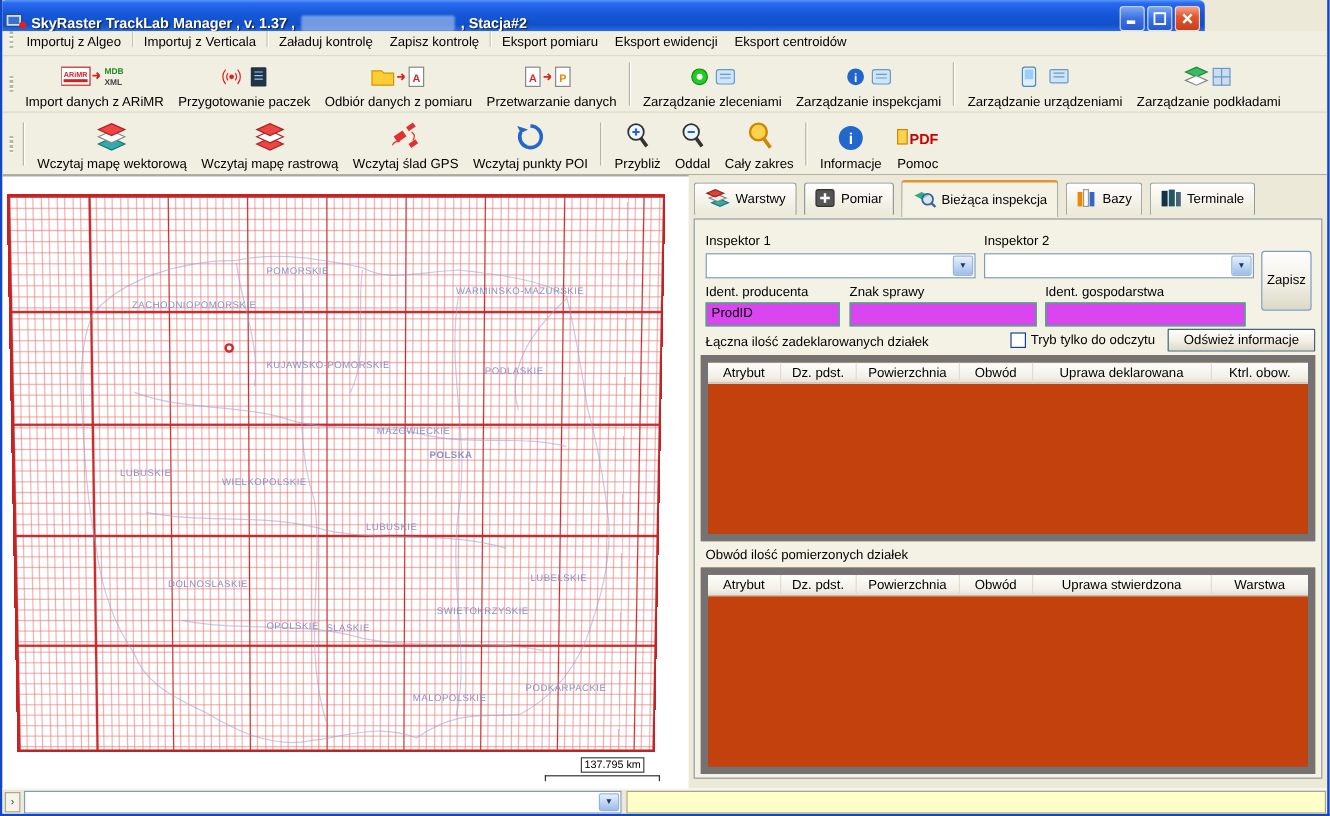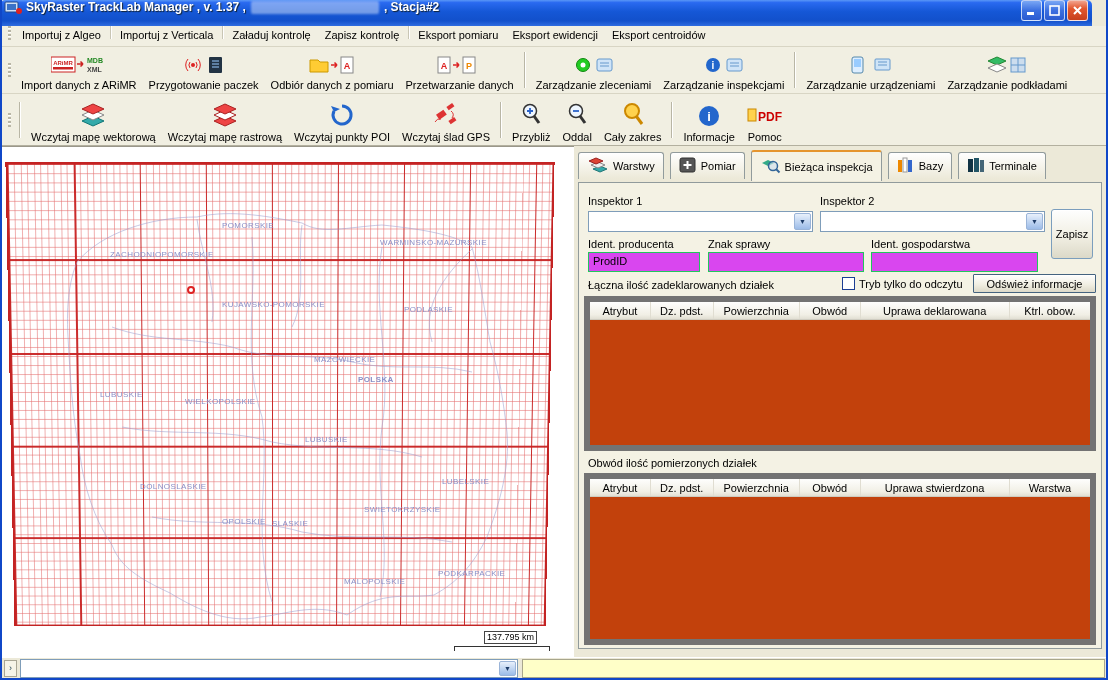--- a/index.html
+++ b/index.html
@@ -1,20 +1,20 @@
 <!DOCTYPE html>
 <html><head>
 <meta charset="utf-8">
 <style>
 *{box-sizing:border-box;margin:0;padding:0}
 html,body{width:1108px;height:680px}
 body{position:relative;overflow:hidden;font-family:"Liberation Sans","DejaVu Sans",sans-serif;font-size:11px;color:#000;
 background:#ECE9D8;border-left:2px solid #1047c8;border-right:2px solid #1047c8;border-bottom:2px solid #1047c8}
 
-.titlebar{position:absolute;left:-2px;top:0;width:1092px;height:26px;display:flex;align-items:flex-start;padding:0 4px;
+.titlebar{position:absolute;left:-2px;top:0;width:1004px;height:26px;display:flex;align-items:flex-end;padding:0 4px;
 background:linear-gradient(180deg,#5a97f7 0%,#2a6af0 10%,#1557d6 45%,#1250cb 80%,#2f6ce0 100%);border-radius:5px 5px 0 0}
 .title-text{color:#fff;font-weight:bold;font-size:12px;text-shadow:1px 1px 1px #123;display:flex;align-items:center;gap:5px;margin-left:4px}
 .redacted{display:inline-block;width:128px;height:13px;background:rgba(195,214,246,.55);border-radius:2px;filter:blur(1px)}
 .winbtns{margin-left:auto;display:flex}
 .winbtn{width:21px;height:21px;margin-left:2px;border-radius:3px;border:1px solid rgba(255,255,255,.7);
 display:flex;align-items:center;justify-content:center;background:linear-gradient(#7aa7f5,#3b6fe0 50%,#2a5ad0);cursor:pointer}
 .winbtn.close{background:linear-gradient(#f2a28c,#e3572e 40%,#c63f1d)}
 
 .menubar{position:absolute;top:26px;left:0;width:100%;height:21px;background:#F1EFE2;border-bottom:1px solid #D8D5C4;
 display:flex;align-items:flex-start;padding-left:2px}
@@ -212,33 +212,33 @@
   <div class="tbtn">
     <span><svg width="28" height="26">
       <path d="M3 19 L14 14 L25 19 L14 24 Z" fill="#e44" stroke="#a22"></path>
       <path d="M3 13 L14 8 L25 13 L14 18 Z" fill="#fff" stroke="#a22"></path>
       <path d="M3 7 L14 2 L25 7 L14 12 Z" fill="#e44" stroke="#a22"></path>
         </svg></span>
     <span>Wczytaj mapę rastrową</span>
   </div>
   <div class="tbtn">
     <span><svg width="28" height="26">
-      <path d="M14 4 a9 9 0 1 1 -8 5" fill="none" stroke="#2366cc" stroke-width="3"></path>
-      <path d="M3 4 l3 6 6 -3 z" fill="#2366cc"></path>
-        </svg></span>
-    <span>Wczytaj punkty POI</span>
-  </div>
-  <div class="tbtn">
-    <span><svg width="28" height="26">
       <rect x="5" y="10" width="9" height="6" fill="#d33" transform="rotate(-35 9 13)"></rect>
       <rect x="15" y="3" width="7" height="4" fill="#d33" transform="rotate(-35 18 5)"></rect>
       <rect x="17" y="17" width="7" height="4" fill="#d33" transform="rotate(-35 20 19)"></rect>
       <path d="M19 9 q4 3 1 7 M3 20 q2 -4 6 -3" stroke="#d33" fill="none"></path>
         </svg></span>
     <span>Wczytaj ślad GPS</span>
+  </div>
+  <div class="tbtn">
+    <span><svg width="28" height="26">
+      <path d="M14 4 a9 9 0 1 1 -8 5" fill="none" stroke="#2366cc" stroke-width="3"></path>
+      <path d="M3 4 l3 6 6 -3 z" fill="#2366cc"></path>
+        </svg></span>
+    <span>Wczytaj punkty POI</span>
   </div>
   <span class="tsep"></span>
   <div class="tbtn">
     <span><svg width="24" height="26">
       <circle cx="11" cy="9" r="6.5" fill="#eef6ff" stroke="#333" stroke-width="1.5"></circle>
       <path d="M11 6 v6 M8 9 h6" stroke="#2a62c9" stroke-width="1.8"></path>
       <line x1="15" y1="14" x2="20" y2="21" stroke="#333" stroke-width="3"></line>
         </svg></span>
     <span>Przybliż</span>
   </div>

